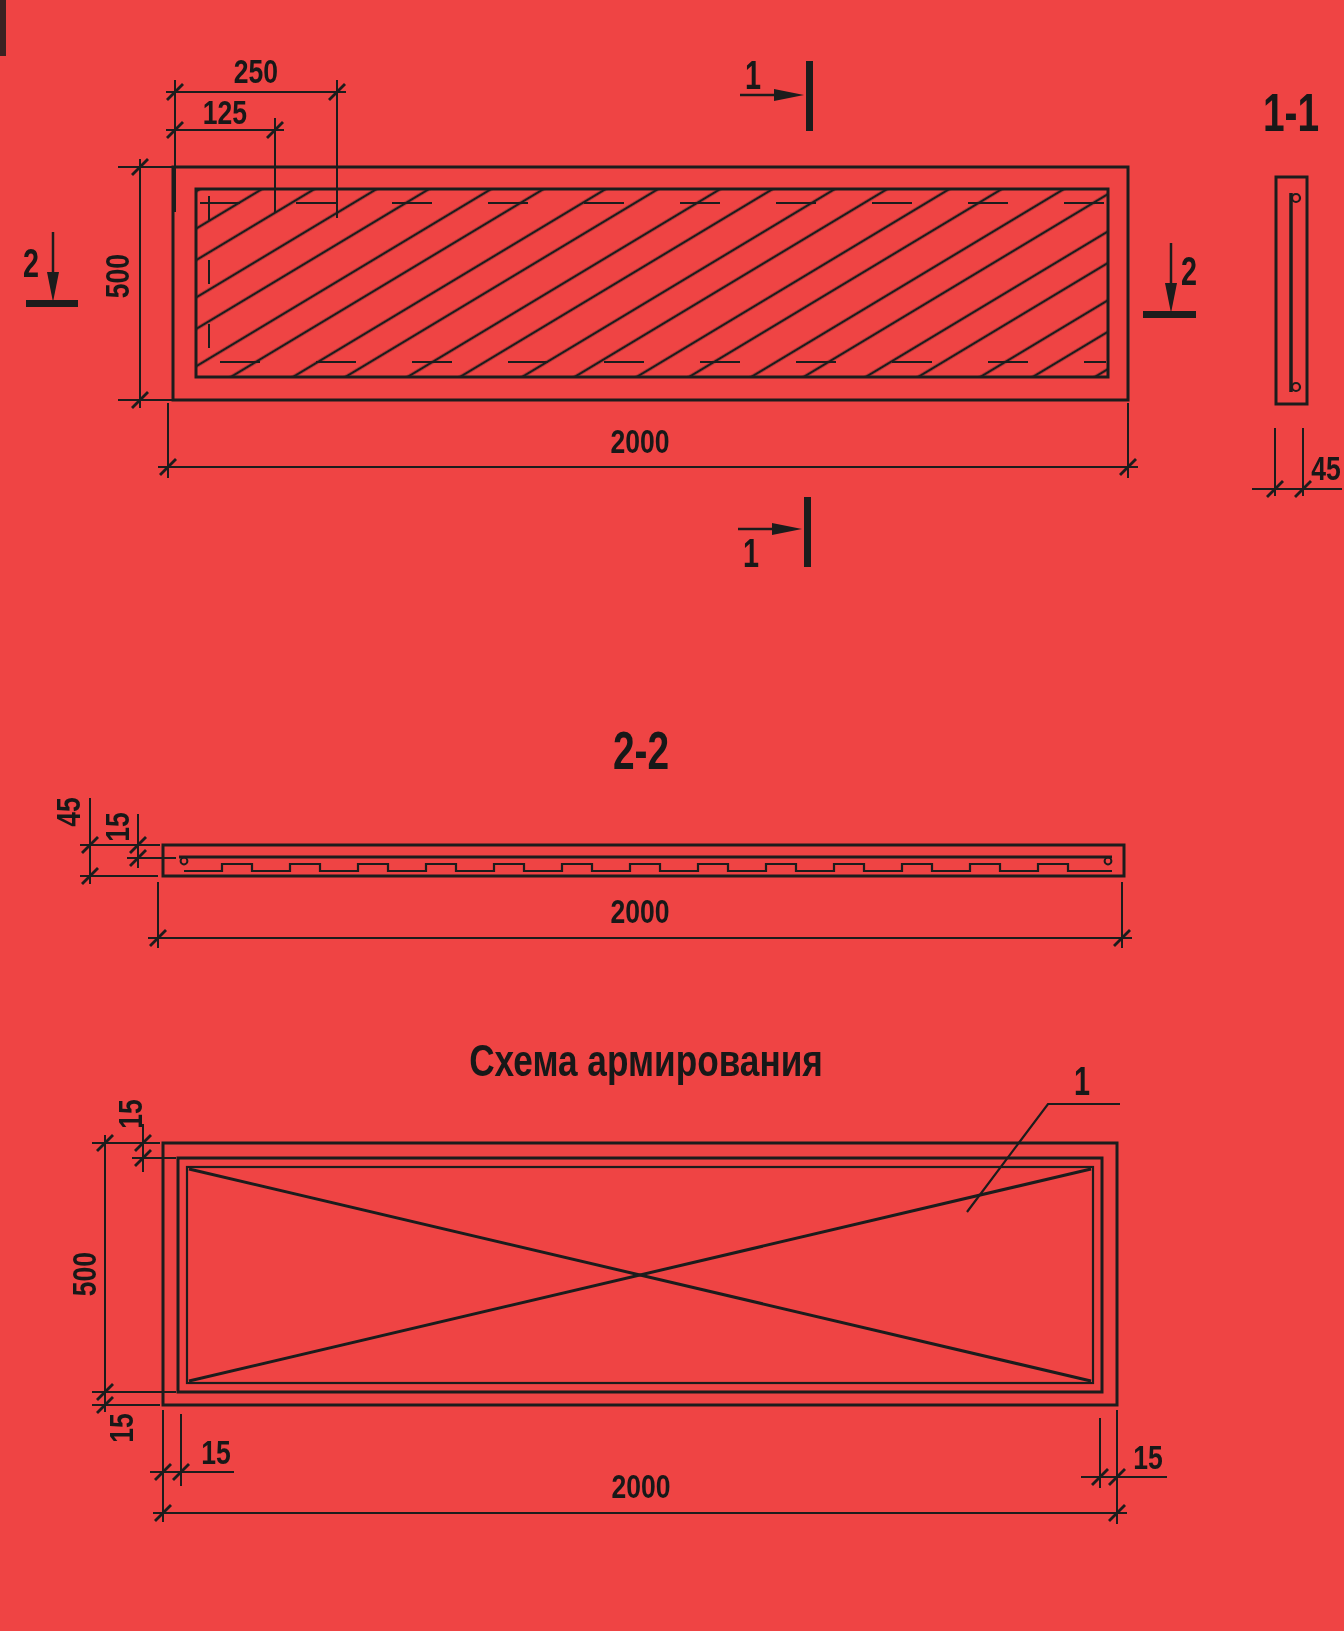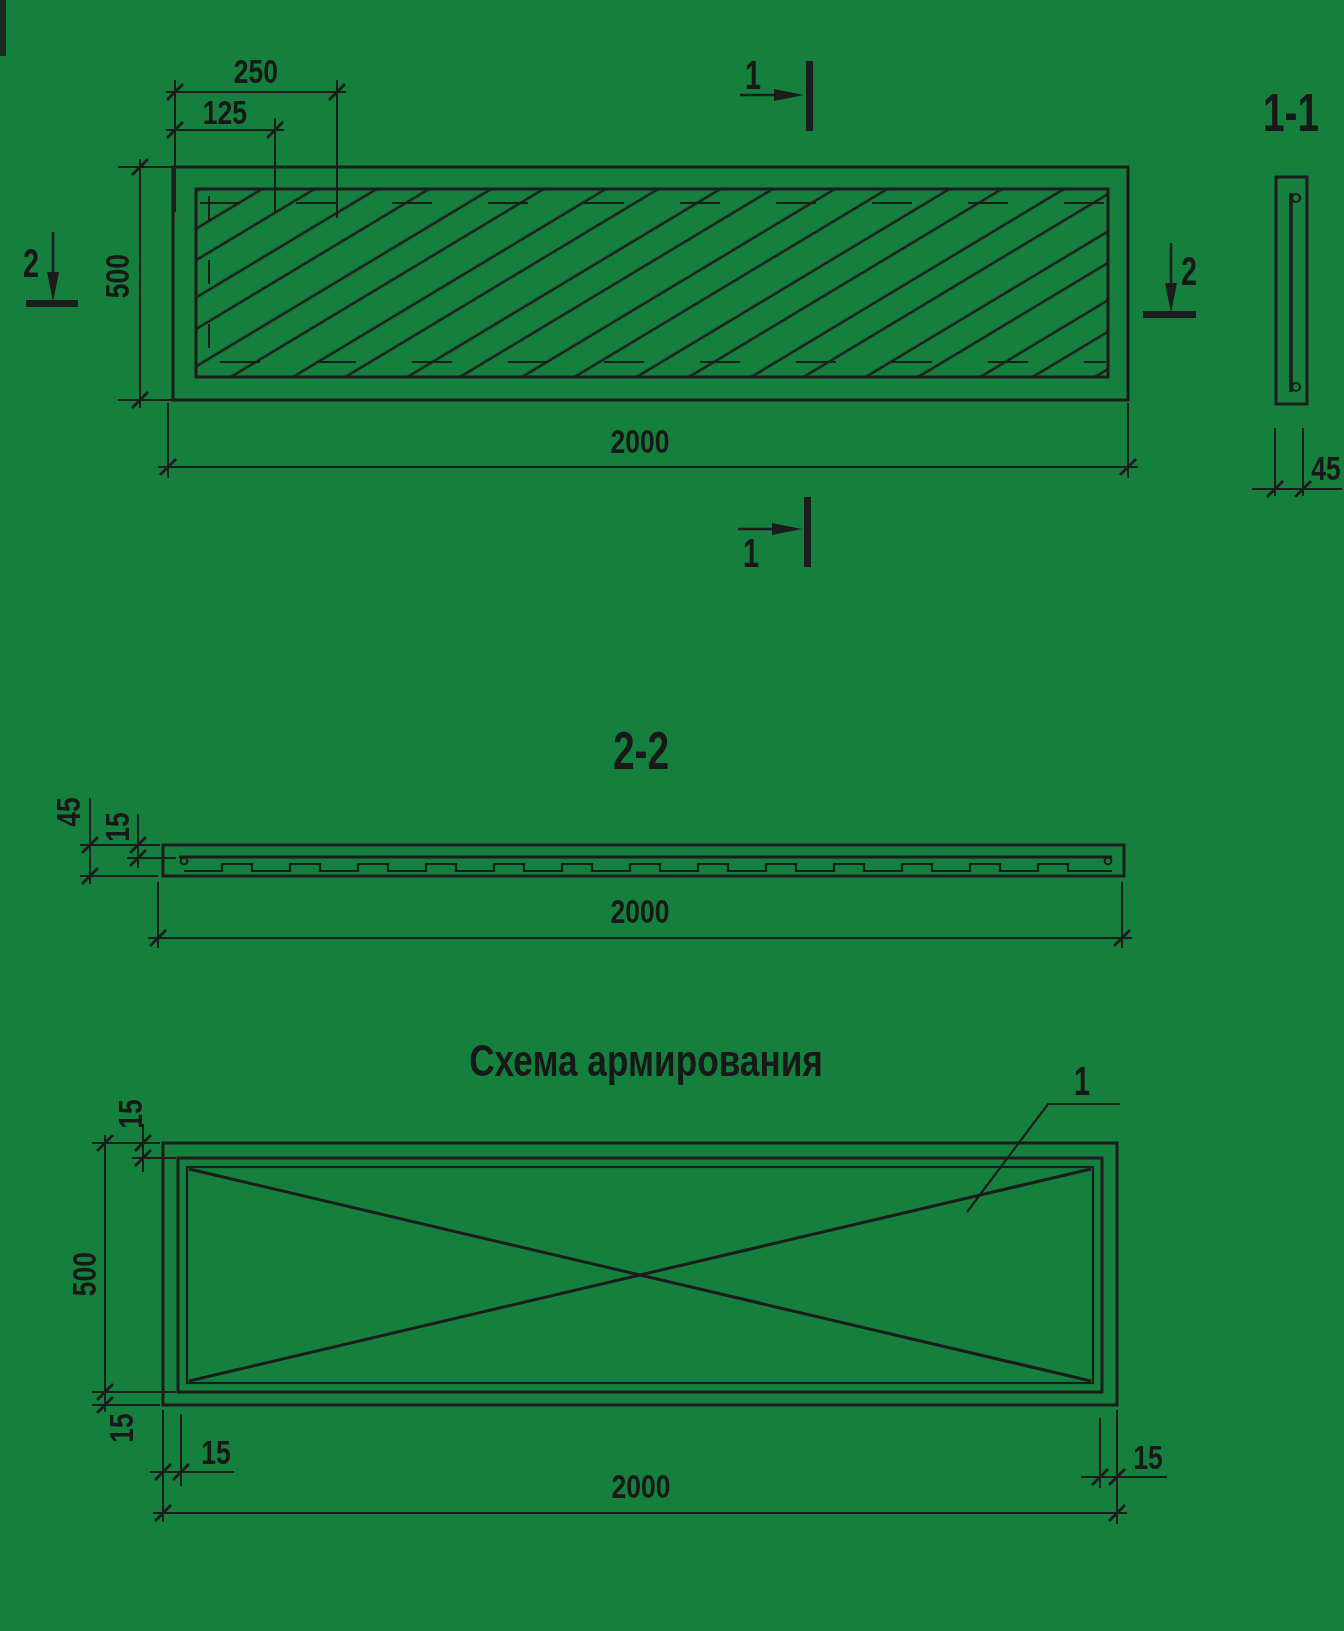--- a/index.html
+++ b/index.html
@@ -1,16 +1,16 @@
 <!DOCTYPE html>
 <html><head>
 <meta charset="utf-8">
 <style>
   html,body{margin:0;padding:0;background:#e8e8e6;}
-  #page{position:relative;width:1344px;height:1631px;background:#15803d;overflow:hidden;
+  #page{position:relative;width:1344px;height:1631px;background:#ef4444;overflow:hidden;
         font-family:"Liberation Sans", sans-serif;}
   #draw-svg{position:absolute;left:0;top:0;}
   .lbl{position:absolute;color:#181818;font-weight:700;white-space:nowrap;
        transform:translate(-50%,-50%) scaleX(var(--sx,.78));transform-origin:center;}
   .lbl.rot{transform:translate(-50%,-50%) rotate(-90deg) scaleX(var(--sx,.78));}
   .dim{font-size:34px;letter-spacing:0px;}
   .mark{font-size:40px;--sx:.72;}
   .seclabel{font-size:54px;--sx:.72;}
   .title{font-size:44px;--sx:.8;}
 </style>

